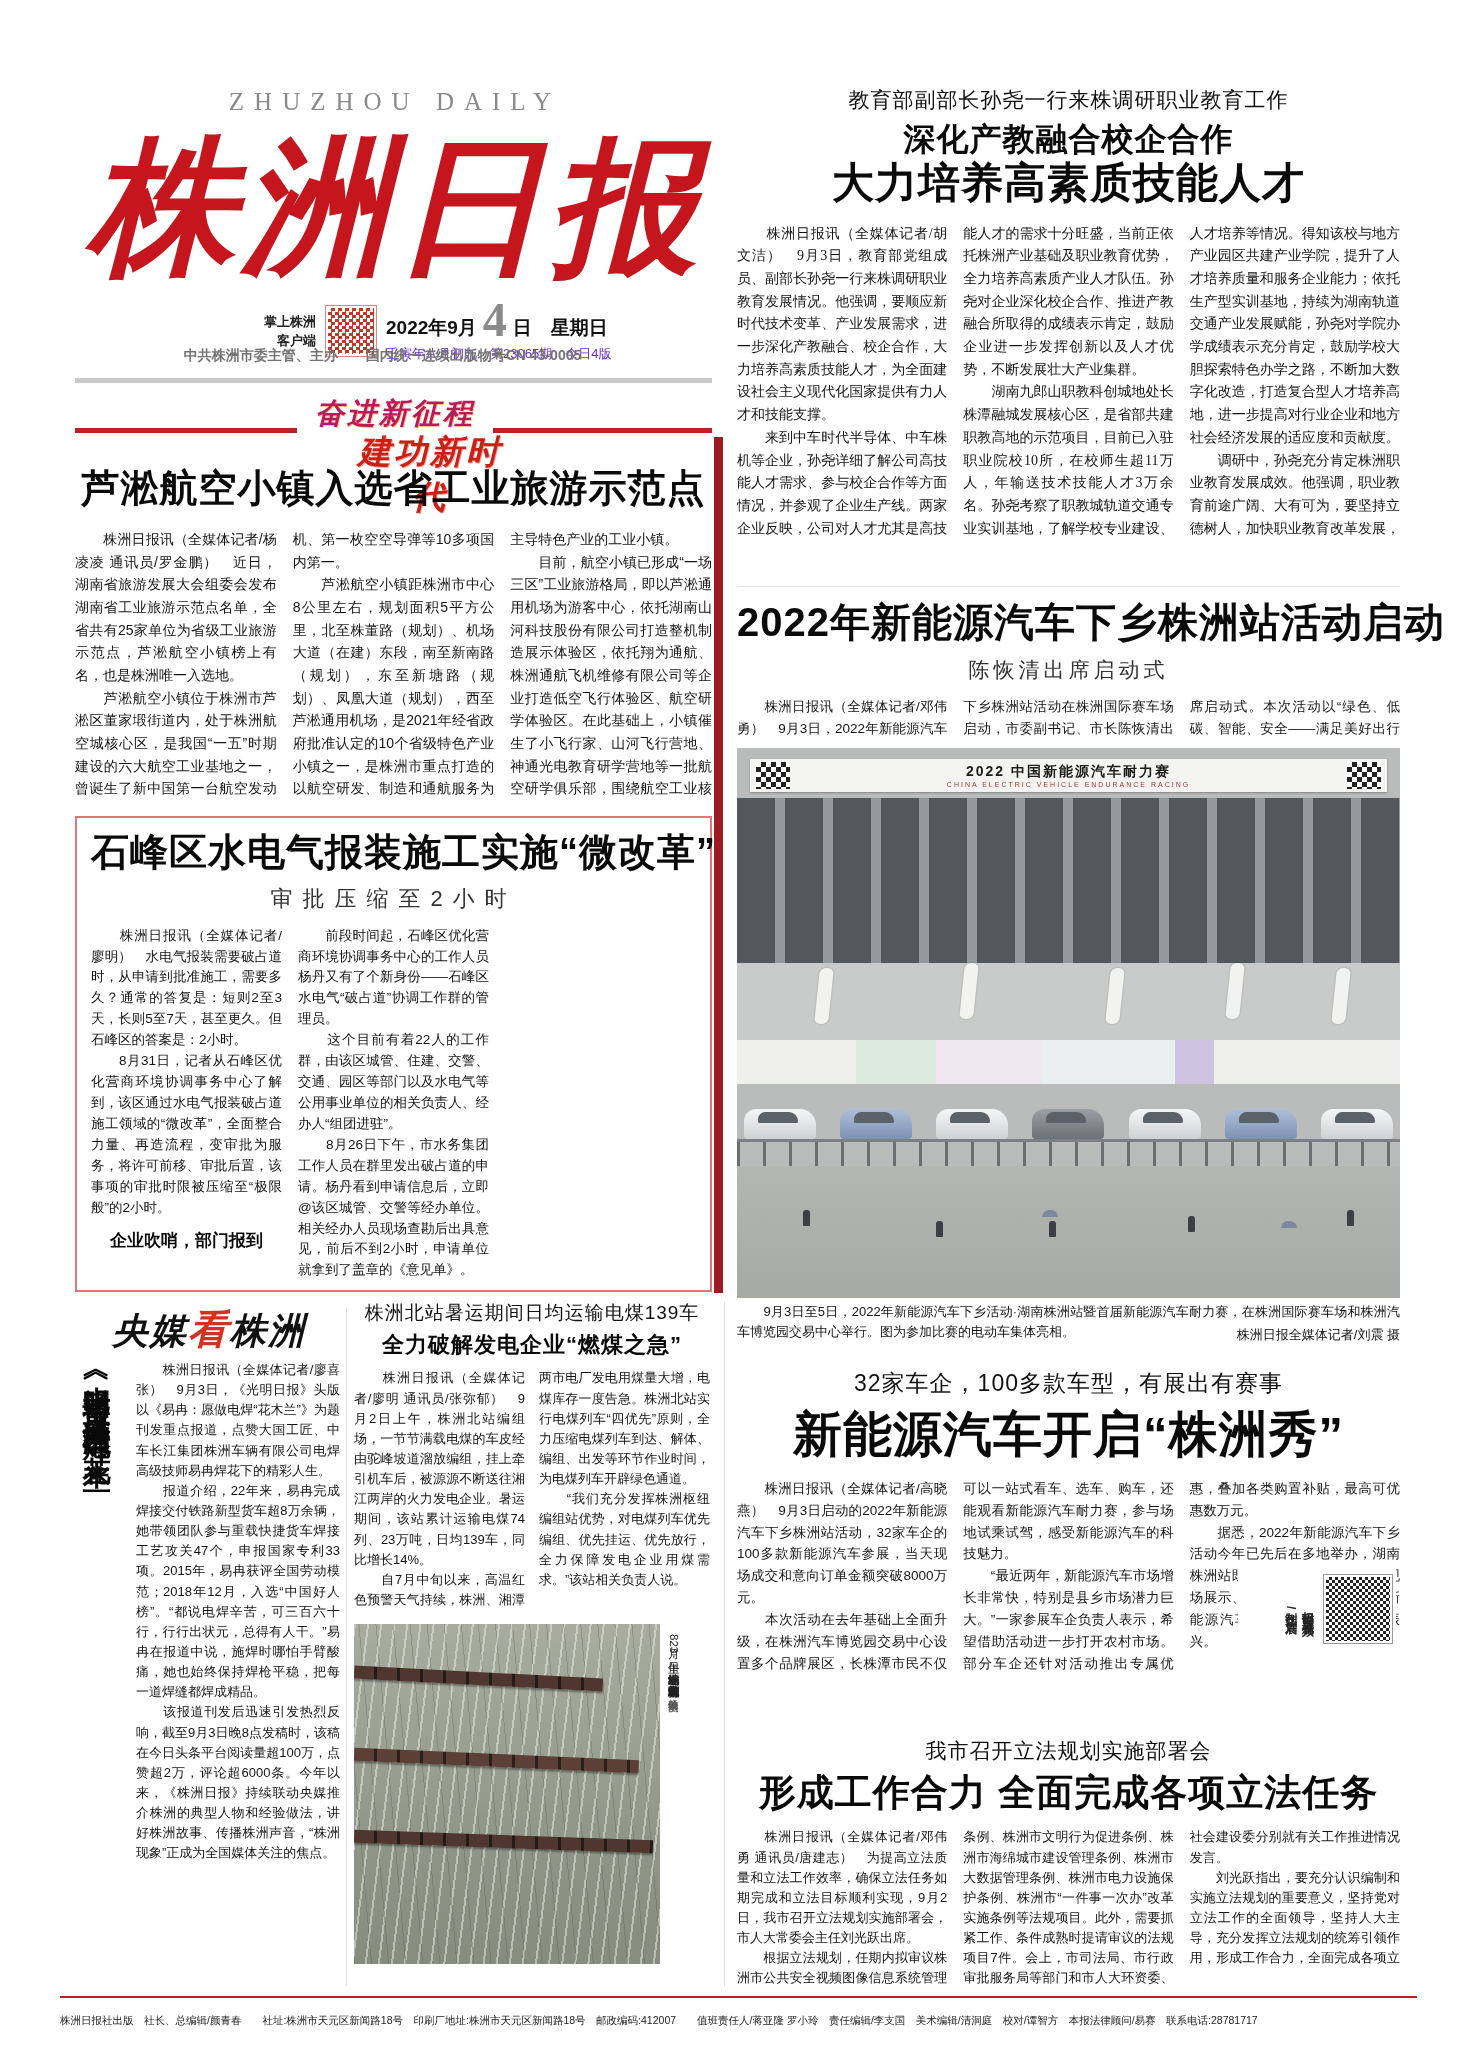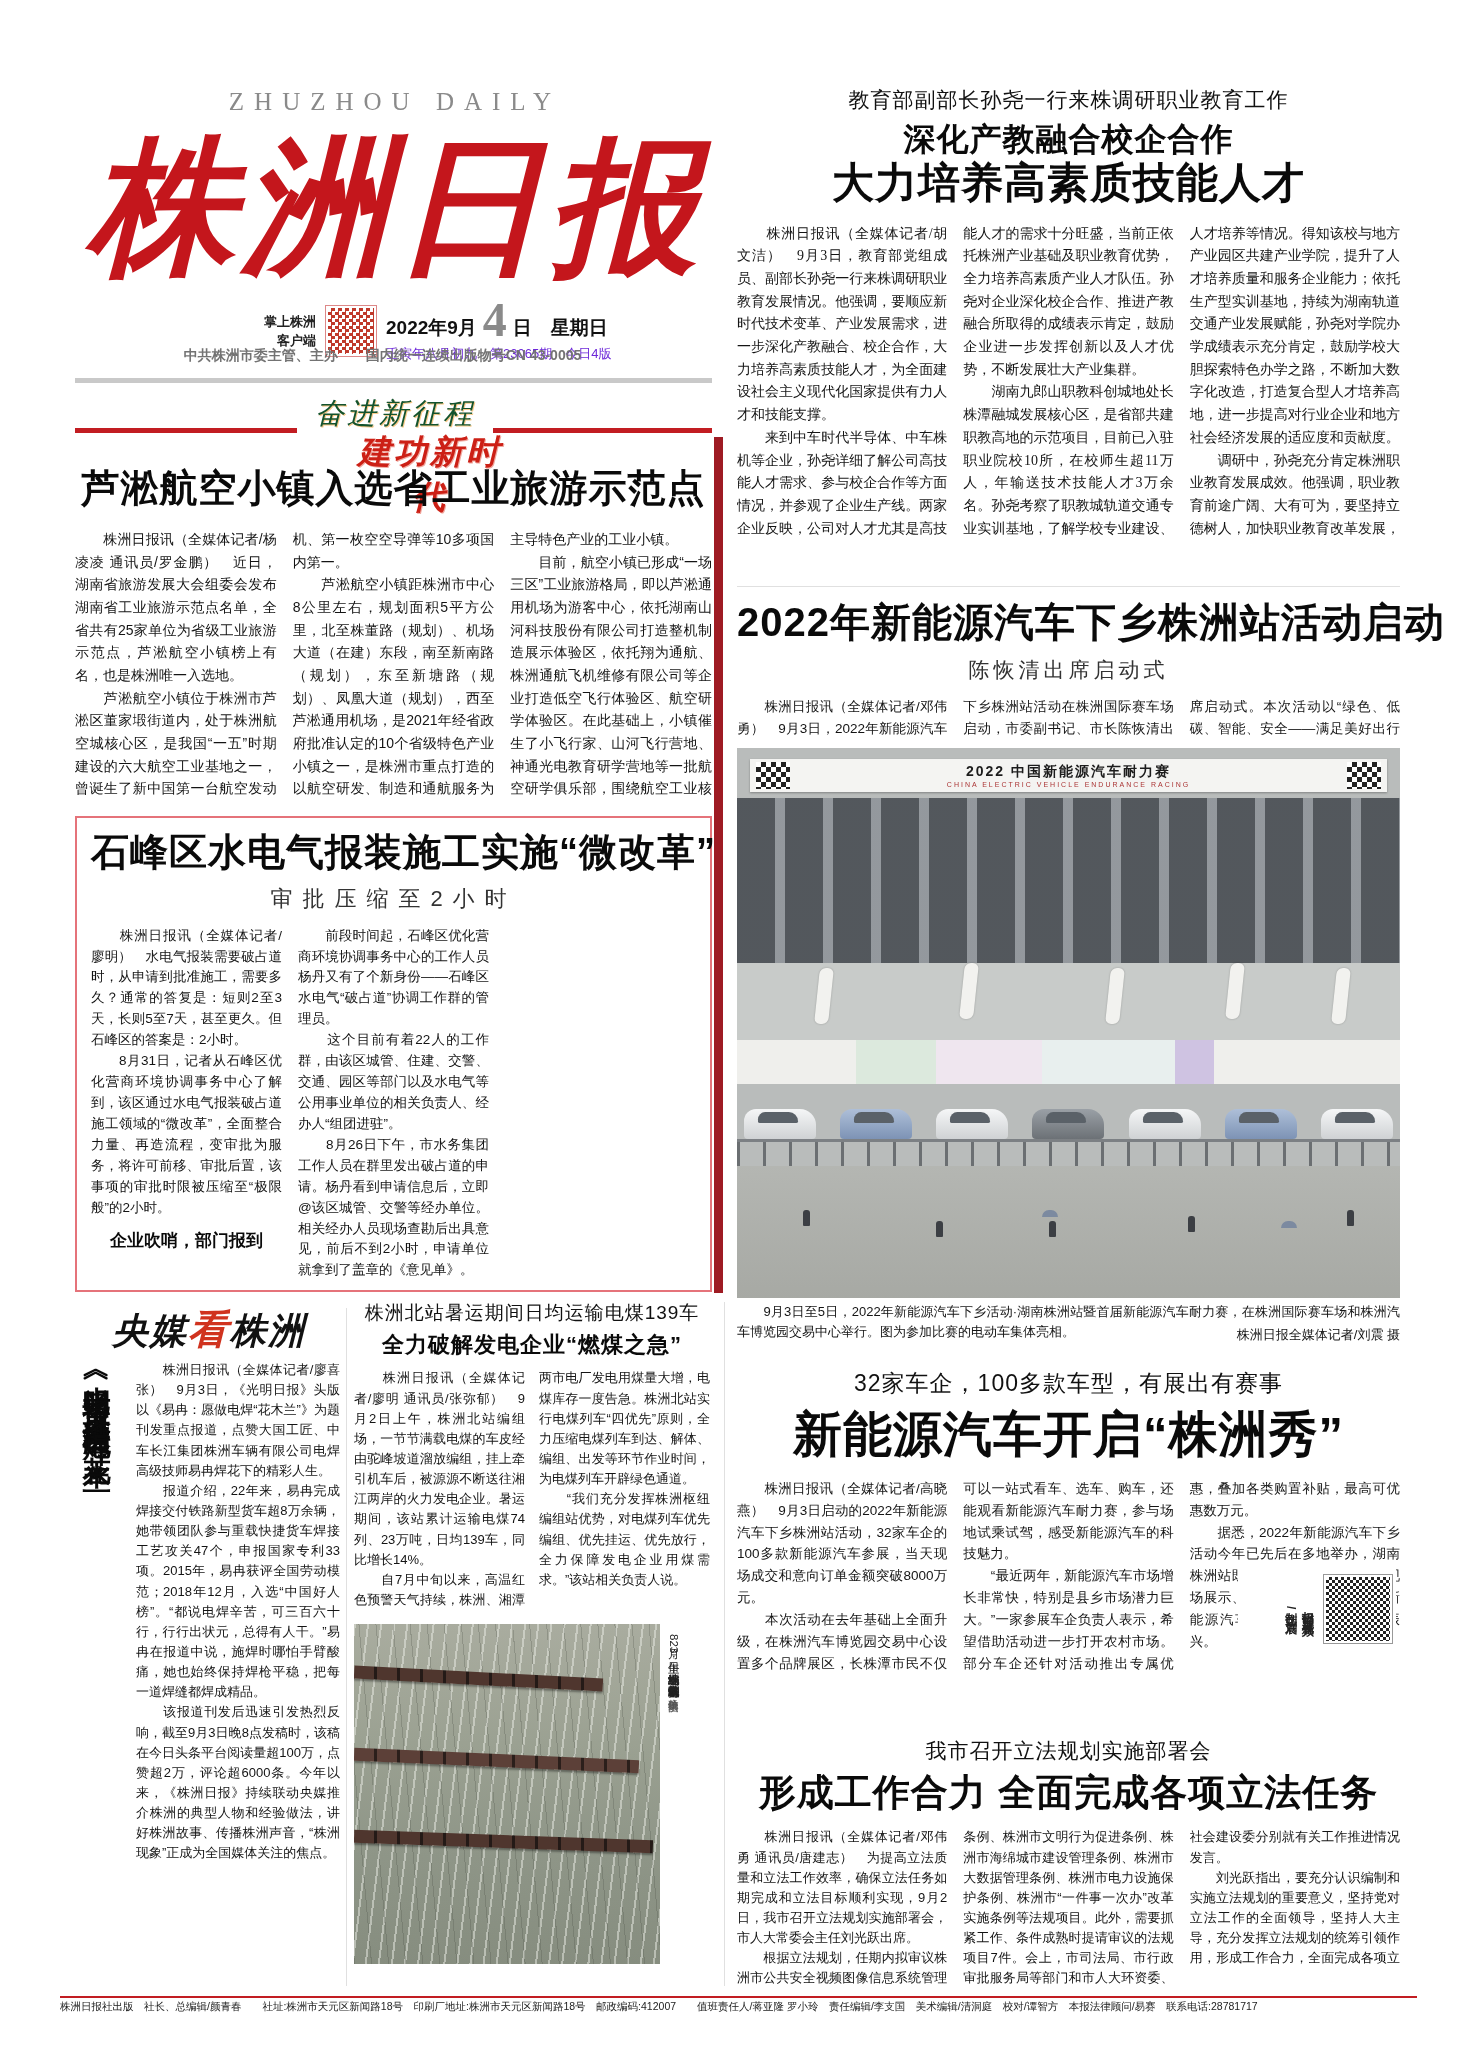--- a/index.html
+++ b/index.html
@@ -27,21 +27,21 @@
   .grayline{background:#e0e0e0;}
   
   .kicker{font-size:21px;text-align:center;color:#111;letter-spacing:1px;}
   .headline{font-weight:bold;text-align:center;color:#0a0a0a;letter-spacing:1px;line-height:1.2;white-space:nowrap;}
   .subtitle{text-align:center;color:#333;}
   
   .body-txt{font-size:14px;line-height:1.62;text-align:justify;white-space:pre-line;overflow:hidden;color:#141414;}
   .cols3{column-count:3;column-gap:16px;}
   .cols2{column-count:2;column-gap:14px;}
   
-  .badge-line1{font-size:29px;font-weight:normal;font-style:italic;color:#14532d;letter-spacing:3px;text-shadow:1px 1px 0 #f8c98a;}
+  .badge-line1{font-size:29px;font-weight:bold;font-style:italic;color:#be185d;letter-spacing:3px;text-shadow:1px 1px 0 #f8c98a;}
   .badge-line2{font-size:33px;font-weight:bold;font-style:italic;color:#cc2016;letter-spacing:3px;margin-left:70px;margin-top:-4px;text-shadow:1px 1px 0 #f0a9a0;}
   
   .red-box{border:2px solid #e5737a;padding:12px 14px;box-sizing:border-box;}
   .mid-subhead{font-size:17px;font-weight:bold;text-align:center;margin:10px 0;color:#0a0a0a;}
   
   .ym-badge{font-size:36px;font-weight:bold;font-style:italic;letter-spacing:2px;text-align:center;white-space:nowrap;}
   .ym-badge .mid{color:#d0331f;font-size:40px;}
   .vtitle{writing-mode:vertical-rl;font-weight:bold;font-size:28px;letter-spacing:4px;line-height:1.15;color:#0a0a0a;}
   
   .photo{position:relative;overflow:hidden;background:#b9bcbb;}
@@ -78,21 +78,21 @@
      background:repeating-linear-gradient(85deg,rgba(70,75,65,.25) 0 1px,transparent 1px 17px);}
   .train{position:absolute;height:13px;background:repeating-linear-gradient(90deg,#4f362e 0 20px,#241a17 20px 23px);box-shadow:0 2px 2px rgba(0,0,0,.35);}
   .coal-cap{position:absolute;right:0;top:0;bottom:0;width:50px;background:#fff;padding:10px 5px;box-sizing:border-box;}
   .coal-cap .v{writing-mode:vertical-rl;font-size:11.5px;line-height:1.45;height:100%;color:#222;}
   
   .qrbox{position:absolute;right:4px;top:198px;width:158px;height:86px;background:#fff;display:flex;align-items:center;gap:8px;
          justify-content:flex-end;padding:4px;box-sizing:border-box;}
   .qrbox .txt{font-size:12px;font-weight:bold;writing-mode:vertical-rl;letter-spacing:2px;line-height:1.4;color:#222;}
   .qrbox .qr.dark{width:64px;height:64px;}
   
-  .footer{border-top:2px solid #c21d22;padding-top:2px;font-size:10.5px;color:#222;white-space:nowrap;letter-spacing:0;}
+  .footer{border-top:2px solid #c21d22;padding-top:16px;font-size:10.5px;color:#222;white-space:nowrap;letter-spacing:0;}
 </style>
 </head>
 <body>
 
 <div class="page">
 
   <div class="abs" style="left:75px;top:88px;width:640px;">
     <div class="mast-en">ZHUZHOU DAILY</div>
     <div class="mast-script">株洲日报</div>
   </div>

